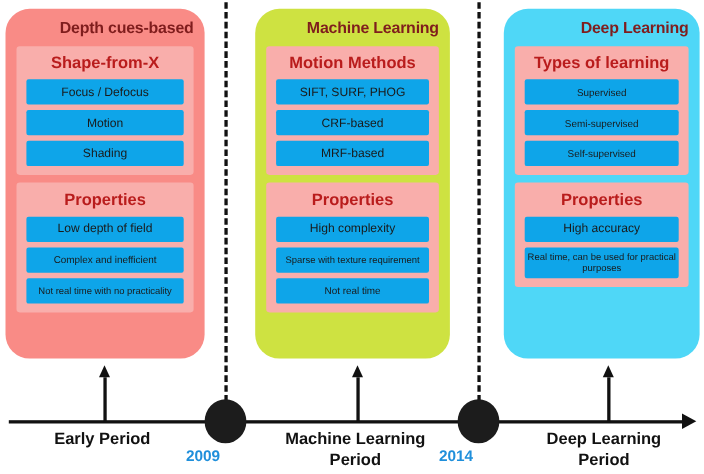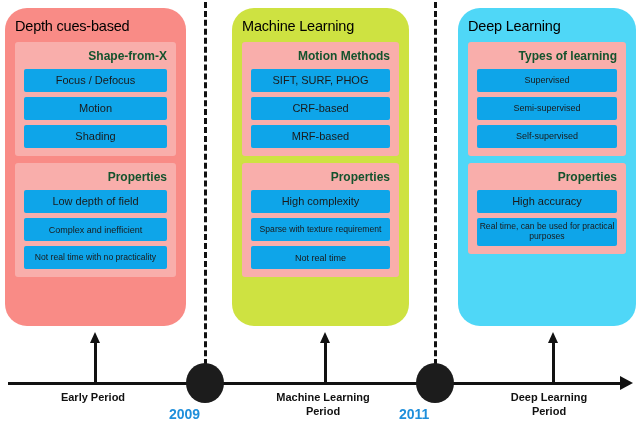--- a/index.html
+++ b/index.html
@@ -17,40 +17,40 @@
   .era{
     position:absolute;
     border-radius:22px;
     box-sizing:border-box;
     padding:6px 10px 10px 10px;
     display:flex;
     flex-direction:column;
     align-items:stretch;
   }
   .era-title{
-    text-align:left;
-    font-weight:normal;
+    text-align:right;
+    font-weight:bold;
     font-size:14.5px;
-    color:#000000;
+    color:#7f1d1d;
     letter-spacing:-0.2px;
     padding:5px 0 7px 0;
     line-height:1.1;
   }
   .panel{
     background:#f9aeab;
     border-radius:3px;
     padding:5px 9px 8px 9px;
     margin-bottom:7px;
   }
   .panel:last-child{margin-bottom:0;}
   .panel-title{
-    text-align:right;
-    font-weight:bold;
-    font-size:12px;
-    color:#14532d;
+    text-align:center;
+    font-weight:bold;
+    font-size:15px;
+    color:#b91c1c;
     padding:3px 0 6px 0;
     line-height:1.1;
   }
   .chip{
     background:#0ea5e9;
     border-radius:2px;
     text-align:center;
     color:#1a1a1a;
     margin-bottom:5px;
     padding:4px 2px;
@@ -131,21 +131,21 @@
   }
   #connector-early{left:90px; top:332px;height:51px;}
   #connector-early .stem{height:40px;}
   #connector-ml{left:320px;top:332px;height:51px;}
   #connector-ml .stem{height:40px;}
   #connector-dl{left:548px;top:332px;height:51px;}
   #connector-dl .stem{height:40px;}
 
   .period-label{
     position:absolute;
-    font-size:11px;
+    font-size:15px;
     font-weight:bold;
     color:#111111;
     text-align:center;
     line-height:1.25;
     width:130px;
   }
   #period-early{left:28px; top:391px;}
   #period-ml   {left:258px;top:391px;}
   #period-dl   {left:484px;top:391px;}
 </style>
@@ -210,21 +210,21 @@
   <div class="divider" id="divider-2009"></div>
   <div class="divider" id="divider-2014"></div>
 
   <div id="timeline-axis"></div>
   <div id="timeline-arrowhead"></div>
 
   <div class="node" id="node-2009"></div>
   <div class="node" id="node-2014"></div>
 
   <div class="node-label" id="label-2009">2009</div>
-  <div class="node-label" id="label-2014">2011</div>
+  <div class="node-label" id="label-2014">2014</div>
 
   <div class="connector" id="connector-early">
     <div class="head"></div>
     <div class="stem"></div>
   </div>
   <div class="connector" id="connector-ml">
     <div class="head"></div>
     <div class="stem"></div>
   </div>
   <div class="connector" id="connector-dl">

